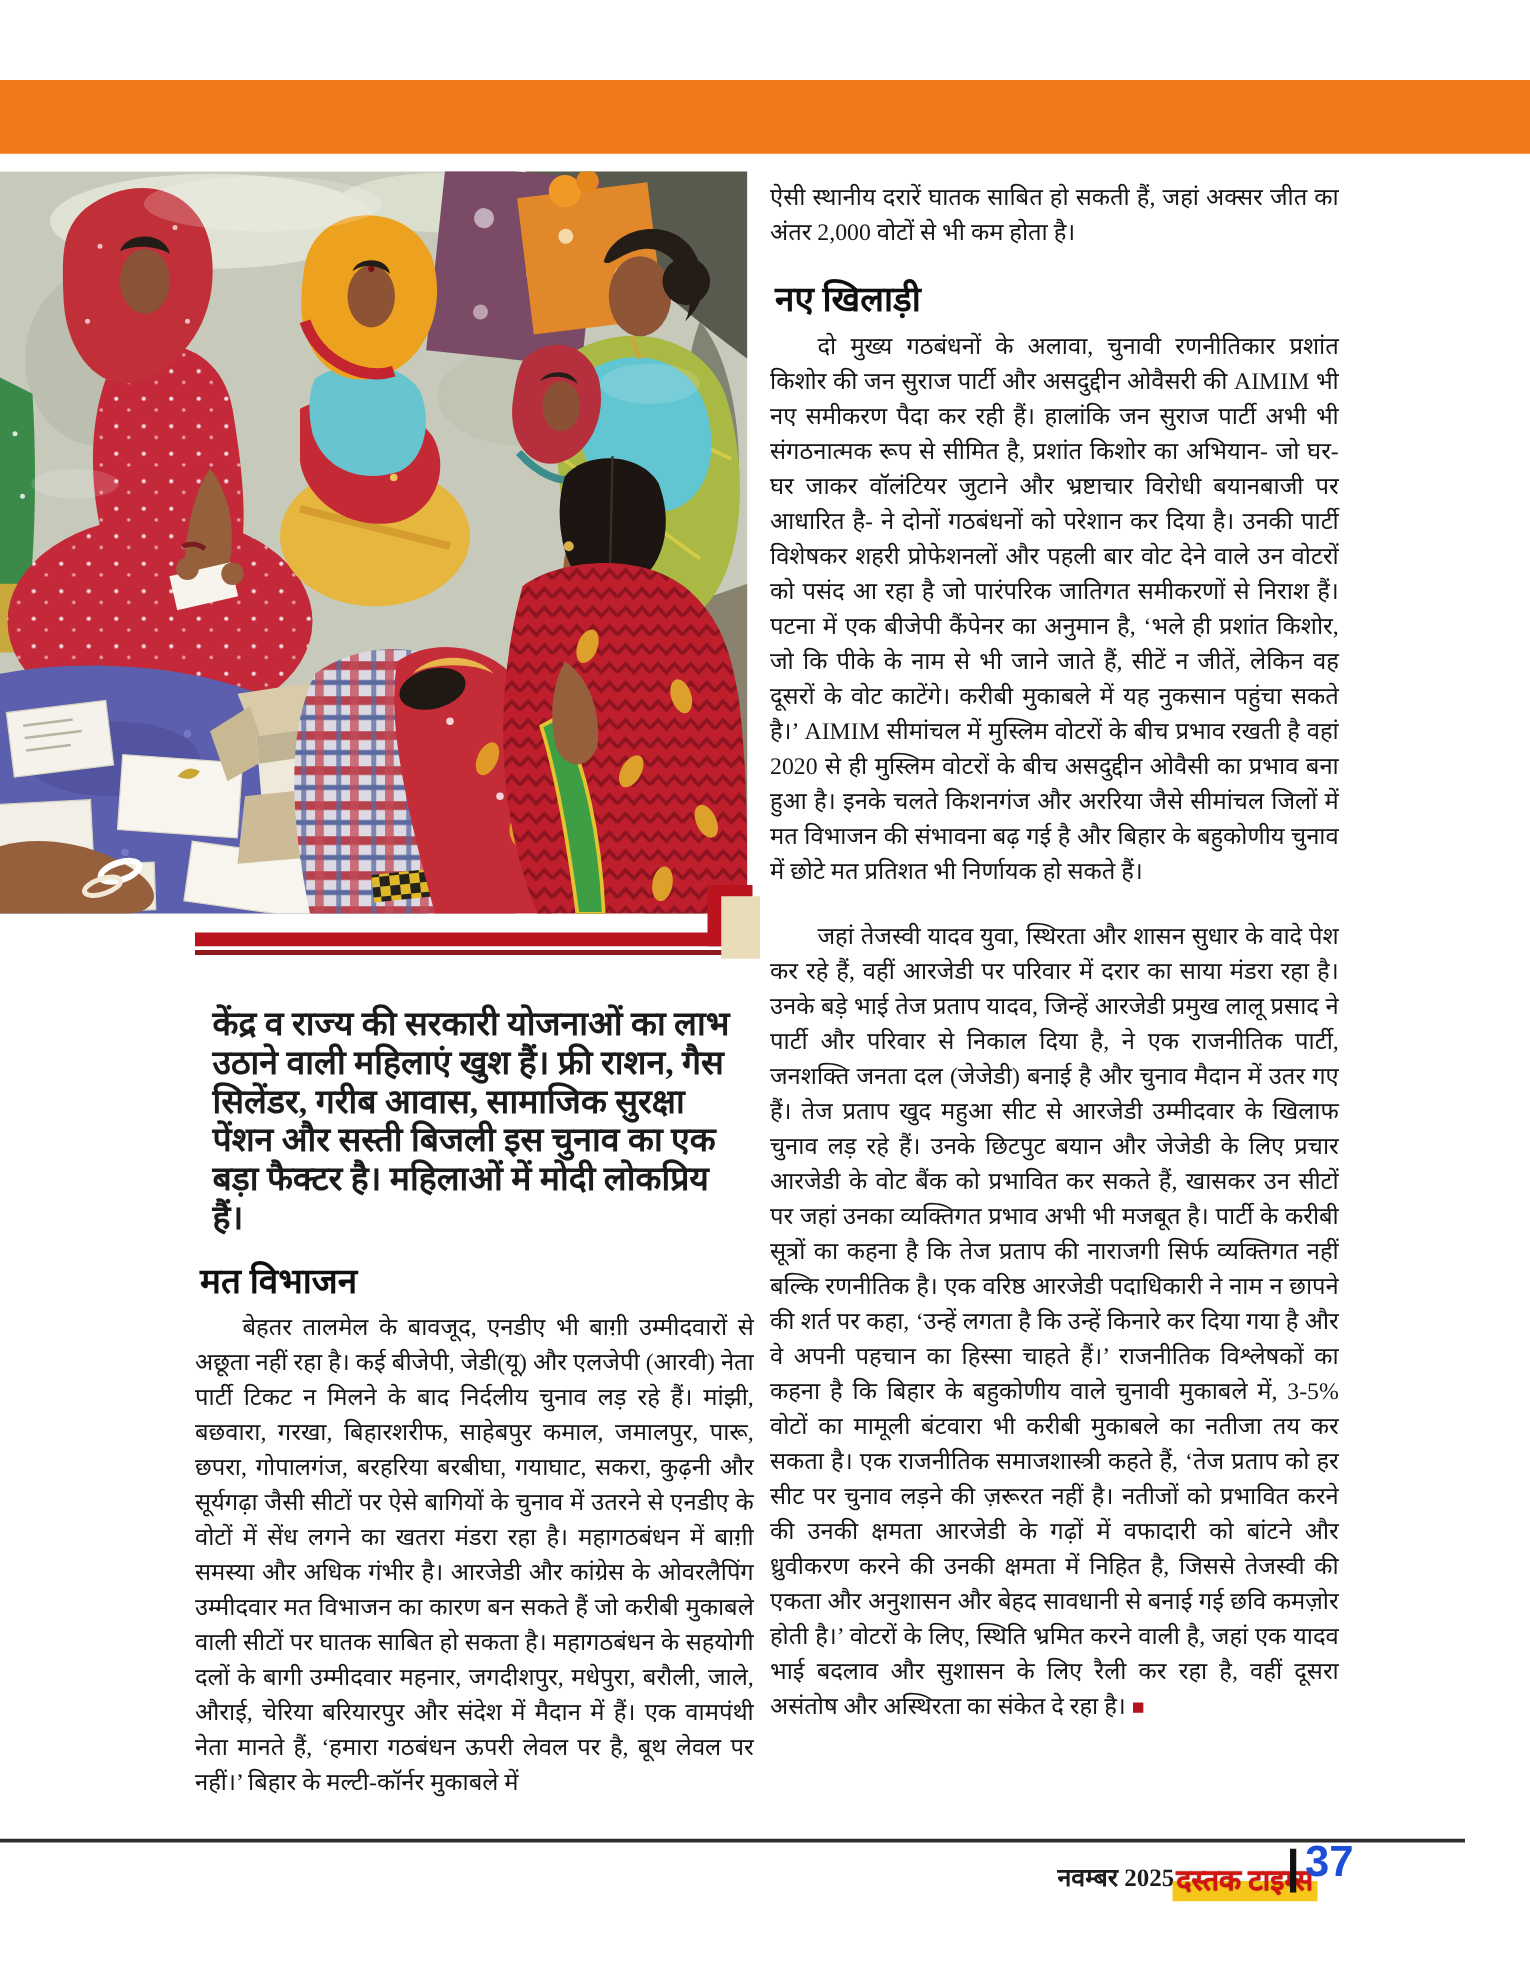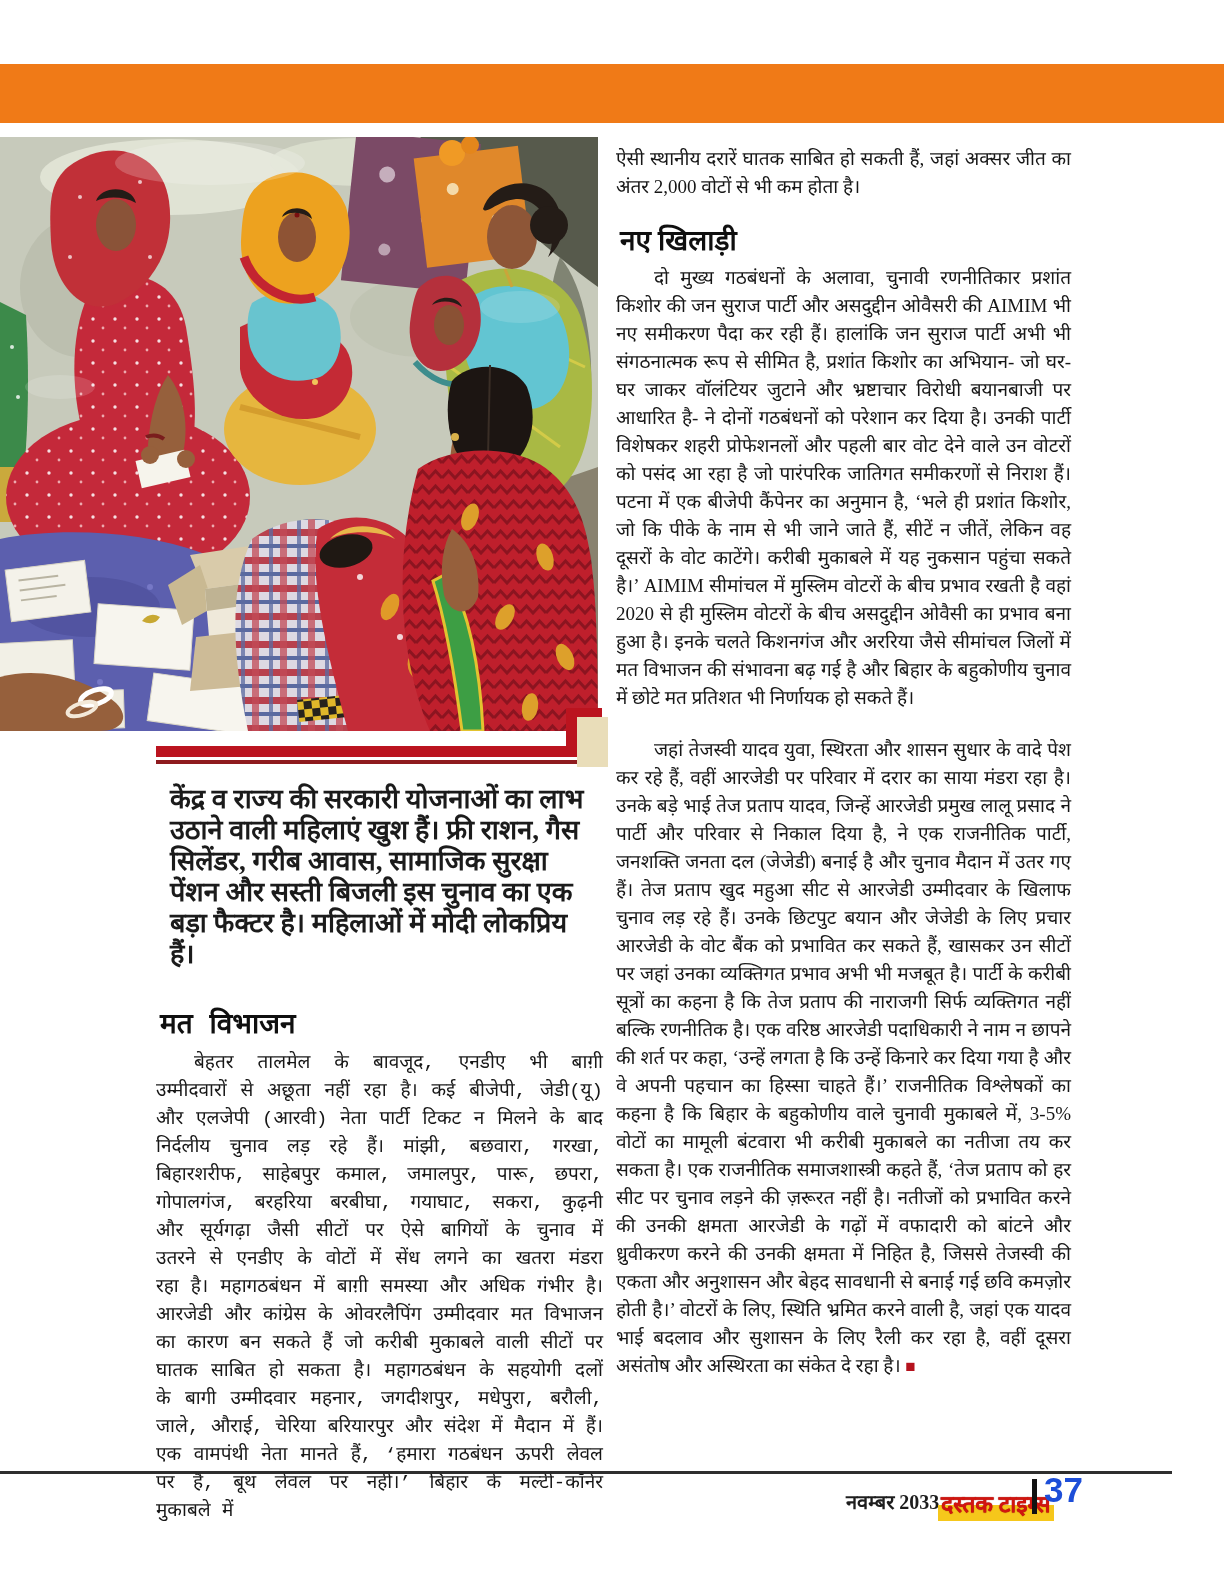--- a/index.html
+++ b/index.html
@@ -9,28 +9,28 @@
   }
   .abs{position:absolute;}
   .topbar{left:0;top:64px;width:1224px;height:59px;background:#f07a17;}
   .photo{left:0;top:137px;width:598px;height:594px;margin:0;padding:0;overflow:hidden;}
   
   .deco-thin{left:156px;top:760px;width:451px;height:4px;background:#8e1a1e;}
   .deco-thick{left:156px;top:746px;width:434px;height:11px;background:#bb141f;}
   .deco-step{left:566px;top:708px;width:36px;height:49px;background:#bb141f;}
   .deco-beige{left:577px;top:717px;width:31px;height:50px;background:#e9ddb9;}
   .pullquote{
-    left:170px;top:784px;width:414px;margin:0;padding:0;
+    left:170px;top:804px;width:414px;margin:0;padding:0;
     font-size:27px;line-height:31px;font-weight:600;color:#1b1b1b;text-align:left;
   }
   .col{color:#161616;}
   .col h2{font-size:28px;line-height:28px;font-weight:700;color:#0f0f0f;margin:0 0 9px 4px;}
   .col p{font-size:19px;line-height:28px;margin:0;text-align:justify;}
   .col p.indent{text-indent:38px;}
-  .col-left{left:156px;top:1012px;width:447px;font-family:Liberation Mono, monospace;}
+  .col-left{left:156px;top:1012px;width:447px;}
   .col-right{left:616px;top:145px;width:455px;}
   .col-right .intro{margin-bottom:26px;}
   .col-right .sec{margin-bottom:24px;}
   .endmark{color:#b5121d;font-size:17px;letter-spacing:0;}
   .footer-rule{left:0;top:1471px;width:1172px;height:3px;background:#2e2e2e;}
   .footer-date{left:846px;top:1488px;font-size:20px;font-weight:700;color:#1d1d1d;
     font-family:"Liberation Serif","DejaVu Serif",serif;}
   .footer-logo{
     left:938px;top:1487px;font-size:23px;font-weight:700;color:#d2150f;
     background:linear-gradient(to bottom, rgba(249,210,28,0) 52%, #f6c71b 52%);
@@ -218,16 +218,16 @@
   <div class="sec">
     <h2>नए खिलाड़ी</h2>
     <p class="indent">दो मुख्य गठबंधनों के अलावा, चुनावी रणनीतिकार प्रशांत किशोर की जन सुराज पार्टी और असदुद्दीन ओवैसरी की AIMIM भी नए समीकरण पैदा कर रही हैं। हालांकि जन सुराज पार्टी अभी भी संगठनात्मक रूप से सीमित है, प्रशांत किशोर का अभियान- जो घर-घर जाकर वॉलंटियर जुटाने और भ्रष्टाचार विरोधी बयानबाजी पर आधारित है- ने दोनों गठबंधनों को परेशान कर दिया है। उनकी पार्टी विशेषकर शहरी प्रोफेशनलों और पहली बार वोट देने वाले उन वोटरों को पसंद आ रहा है जो पारंपरिक जातिगत समीकरणों से निराश हैं। पटना में एक बीजेपी कैंपेनर का अनुमान है, ‘भले ही प्रशांत किशोर, जो कि पीके के नाम से भी जाने जाते हैं, सीटें न जीतें, लेकिन वह दूसरों के वोट काटेंगे। करीबी मुकाबले में यह नुकसान पहुंचा सकते है।’ AIMIM सीमांचल में मुस्लिम वोटरों के बीच प्रभाव रखती है वहां 2020 से ही मुस्लिम वोटरों के बीच असदुद्दीन ओवैसी का प्रभाव बना हुआ है। इनके चलते किशनगंज और अररिया जैसे सीमांचल जिलों में मत विभाजन की संभावना बढ़ गई है और बिहार के बहुकोणीय चुनाव में छोटे मत प्रतिशत भी निर्णायक हो सकते हैं।</p>
   </div>
   <div class="sec">
     <p class="indent"><span>जहां तेजस्वी यादव युवा, स्थिरता और शासन सुधार के वादे पेश कर रहे हैं, वहीं आरजेडी पर परिवार में दरार का साया मंडरा रहा है। उनके बड़े भाई तेज प्रताप यादव, जिन्हें आरजेडी प्रमुख लालू प्रसाद ने पार्टी और परिवार से निकाल दिया है, ने एक राजनीतिक पार्टी, जनशक्ति जनता दल (जेजेडी) बनाई है और चुनाव मैदान में उतर गए हैं। तेज प्रताप खुद महुआ सीट से आरजेडी उम्मीदवार के खिलाफ चुनाव लड़ रहे हैं। उनके छिटपुट बयान और जेजेडी के लिए प्रचार आरजेडी के वोट बैंक को प्रभावित कर सकते हैं, खासकर उन सीटों पर जहां उनका व्यक्तिगत प्रभाव अभी भी मजबूत है। पार्टी के करीबी सूत्रों का कहना है कि तेज प्रताप की नाराजगी सिर्फ व्यक्तिगत नहीं बल्कि रणनीतिक है। एक वरिष्ठ आरजेडी पदाधिकारी ने नाम न छापने की शर्त पर कहा, ‘उन्हें लगता है कि उन्हें किनारे कर दिया गया है और वे अपनी पहचान का हिस्सा चाहते हैं।’ राजनीतिक विश्लेषकों का कहना है कि बिहार के बहुकोणीय वाले चुनावी मुकाबले में, 3-5% वोटों का मामूली बंटवारा भी करीबी मुकाबले का नतीजा तय कर सकता है। एक राजनीतिक समाजशास्त्री कहते हैं, ‘तेज प्रताप को हर सीट पर चुनाव लड़ने की ज़रूरत नहीं है। नतीजों को प्रभावित करने की उनकी क्षमता आरजेडी के गढ़ों में वफादारी को बांटने और ध्रुवीकरण करने की उनकी क्षमता में निहित है, जिससे तेजस्वी की एकता और अनुशासन और बेहद सावधानी से बनाई गई छवि कमज़ोर होती है।’ वोटरों के लिए, स्थिति भ्रमित करने वाली है, जहां एक यादव भाई बदलाव और सुशासन के लिए रैली कर रहा है, वहीं दूसरा असंतोष और अस्थिरता का संकेत दे रहा है।</span> <span class="endmark">■</span></p>
   </div>
 </section>
 
 <div class="abs footer-rule"></div>
-<span class="abs footer-date">नवम्बर 2033</span>
+<span class="abs footer-date">नवम्बर 2025</span>
 <span class="abs footer-logo">दस्तक टाइम्स</span>
 <div class="abs footer-divider"></div>
 <span class="abs footer-pagenum">37</span>
 
 </body></html>

